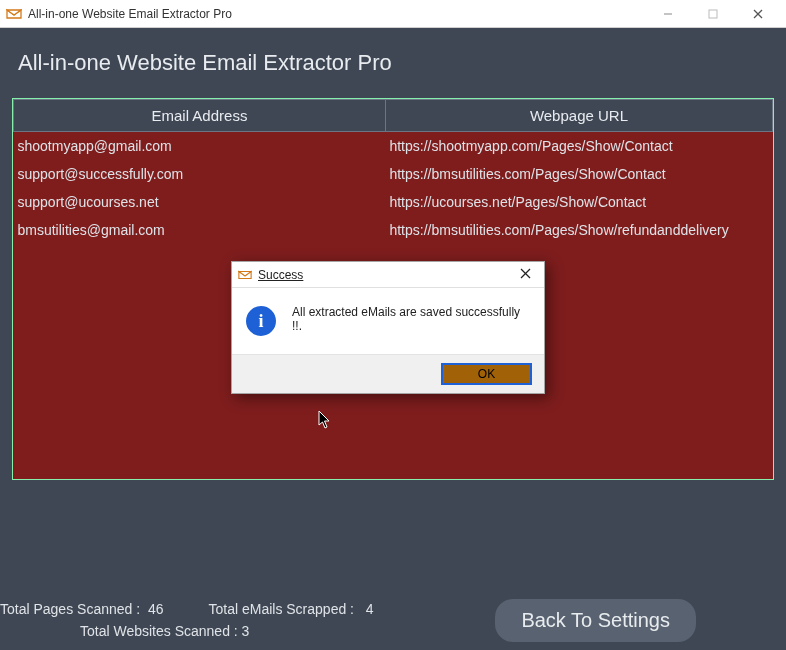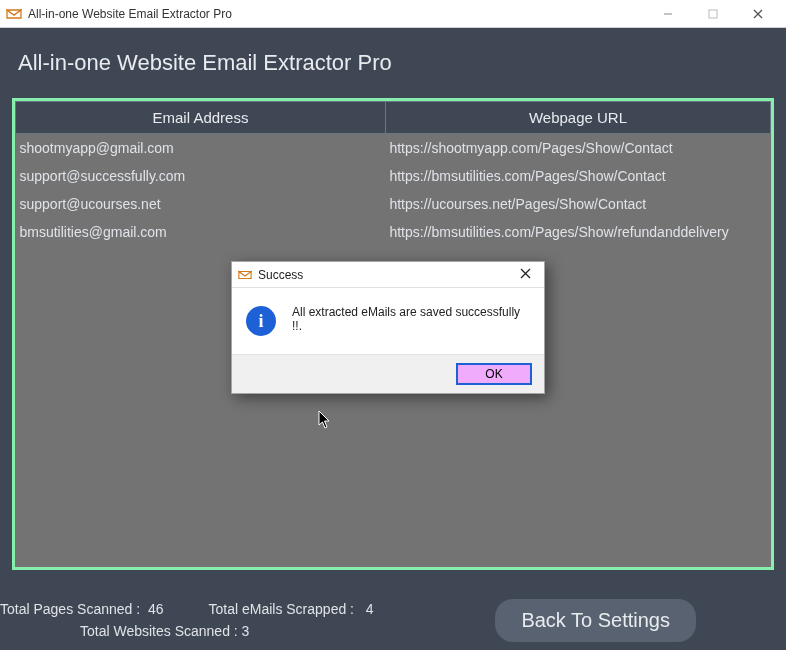--- a/index.html
+++ b/index.html
@@ -49,23 +49,23 @@
       position: relative;
     }
     .page-title {
       color: #e8ebef;
       font-size: 22px;
       font-weight: 400;
       margin-bottom: 22px;
       padding-left: 6px;
     }
     .table-wrap {
-      border: 3px solid #86efac;
-      background: #737373;
-      height: 472px;
+      border: 1px solid #86efac;
+      background: #7f1d1d;
+      height: 382px;
     }
     table {
       width: 100%;
       border-collapse: collapse;
       table-layout: fixed;
     }
     th {
       border: 1px solid #6a7684;
       color: #e8ebef;
       font-size: 15px;
@@ -136,20 +136,21 @@
       background: #ffffff;
       border-bottom: 1px solid #e0e0e0;
     }
     .dlg-titlebar .dlg-icon {
       width: 14px; height: 14px; margin-right: 6px;
     }
     .dlg-titlebar .dlg-title {
       font-size: 12px;
       color: #222;
       flex: 1;
+      text-decoration: underline;
     }
     .dlg-titlebar .dlg-close {
       width: 26px;
       text-align: center;
       font-size: 13px;
       color: #333;
       cursor: pointer;
     }
     .dlg-body {
       display: flex;
@@ -180,23 +181,23 @@
       padding-top: 1px;
     }
     .dlg-footer {
       background: #f0f0f0;
       padding: 8px 12px;
       display: flex;
       justify-content: flex-end;
       border-top: 1px solid #e3e3e3;
     }
     .ok-btn {
-      width: 76px;
+      width: 91px;
       height: 22px;
-      background: #f0abfc;
+      background: #a16207;
       border: 2px solid #1e61d6;
       font-size: 12px;
       cursor: pointer;
     }
     .cursor-ptr {
       position: absolute;
       left: 318px;
       top: 410px;
       width: 14px;
       height: 20px;

